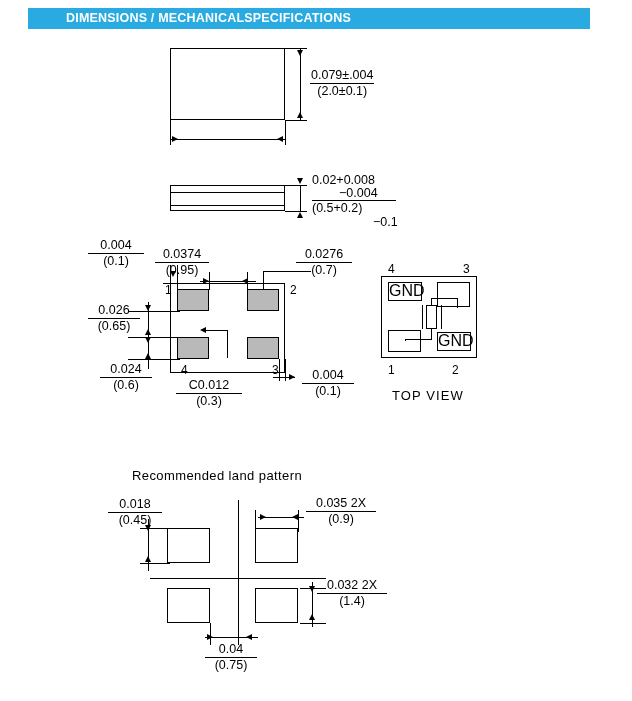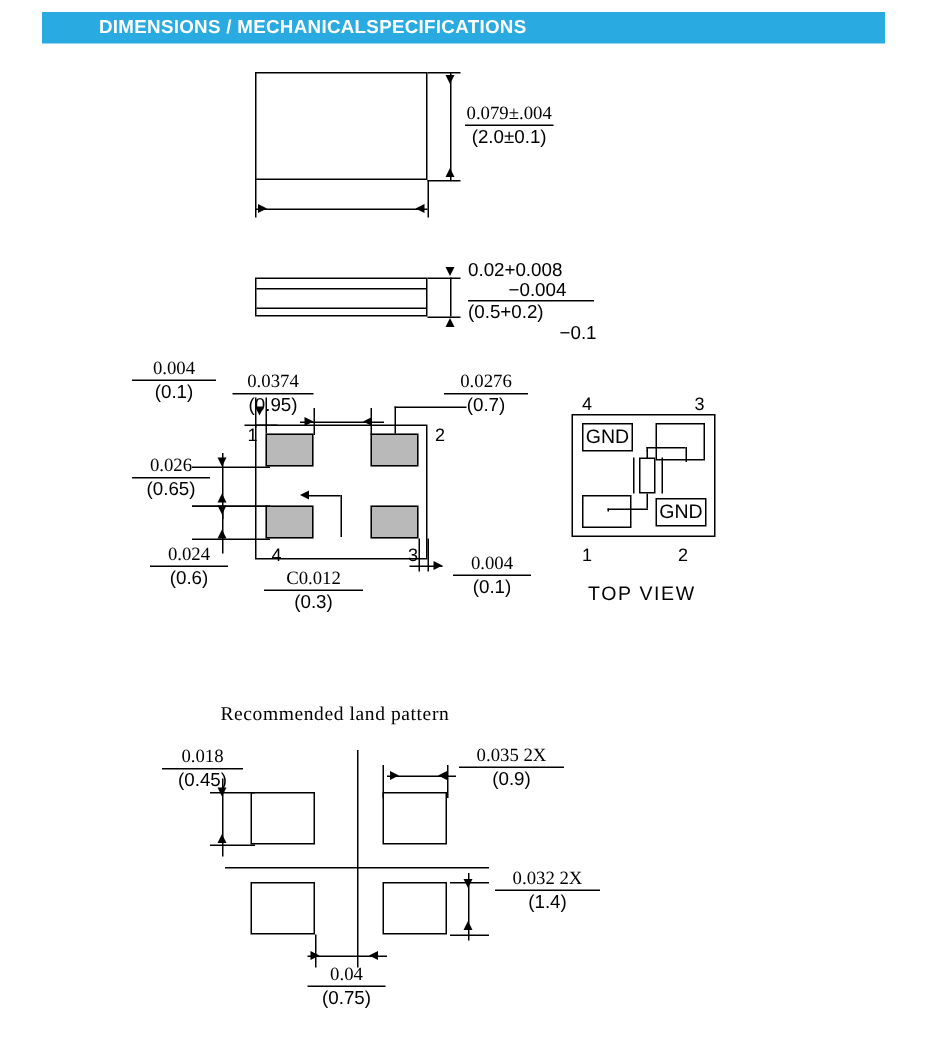--- a/index.html
+++ b/index.html
@@ -75,21 +75,20 @@
     font-family: "Liberation Sans", sans-serif;
     font-size: 12.5px;
     line-height: 15px;
     white-space: nowrap;
     text-align: center;
   }
   .dim .top {
     border-bottom: 1.1px solid #000;
     padding: 0 1px 0px 1px;
     display: block;
-    font-family: Liberation Serif, serif;
   }
   .dim .bot {
     display: block;
     padding-top: 0px;
   }
   .plain {
     position: absolute;
     font-size: 12.5px;
     line-height: 15px;
     white-space: nowrap;
@@ -124,21 +123,21 @@
   .tiny-num {
     position: absolute;
     font-size: 12px;
     white-space: nowrap;
   }
   .gndbox {
     position: absolute;
     border: 1.2px solid #000;
     box-sizing: border-box;
     background: #ffffff;
-    font-size: 13px;
+    font-size: 16px;
     text-align: center;
     line-height: 15px;
   }
   .caption {
     position: absolute;
     font-size: 13px;
     letter-spacing: 1.1px;
     white-space: nowrap;
   }
 </style>
@@ -286,21 +285,21 @@
   <div class="hline" style="left:431px; top:298px; width:26px;"></div>
   <div class="vline" style="left:457px; top:298px; height:10px;"></div>
 
   <div class="tiny-num" style="left:388px; top:262px;">4</div>
   <div class="tiny-num" style="left:463px; top:262px;">3</div>
   <div class="tiny-num" style="left:388px; top:363px;">1</div>
   <div class="tiny-num" style="left:452px; top:363px;">2</div>
 
   <div class="caption" style="left:392px; top:388px;">TOP  VIEW</div>
 
-  <div class="caption" style="left:147px; top:468px; letter-spacing:.4px;font-family:Liberation Serif, serif;">Recommended  land  pattern</div>
+  <div class="caption" style="left:132px; top:468px; letter-spacing:.4px;">Recommended  land  pattern</div>
 
   <div class="vline" style="left:238px; top:500px; height:145px;"></div>
   <div class="hline" style="left:150px; top:578px; width:176px;"></div>
 
   <div class="padw" style="left:167px; top:528px; width:43px; height:35px;"></div>
   <div class="padw" style="left:255px; top:528px; width:43px; height:35px;"></div>
   <div class="padw" style="left:167px; top:588px; width:43px; height:35px;"></div>
   <div class="padw" style="left:255px; top:588px; width:43px; height:35px;"></div>
 
   <div class="vline" style="left:148px; top:519px; height:52px;"></div>
@@ -321,21 +320,21 @@
   <div class="dim" style="left:306px; top:496px; width:70px;">
     <span class="top">0.035 2X</span>
     <span class="bot">(0.9)</span>
   </div>
 
   <div class="vline" style="left:312px; top:582px; height:45px;"></div>
   <div class="arrow down" style="left:309px; top:586px;"></div>
   <div class="arrow up" style="left:309px; top:614px;"></div>
   <div class="hline" style="left:300px; top:588px; width:26px;"></div>
   <div class="hline" style="left:300px; top:623px; width:26px;"></div>
-  <div class="dim" style="left:330px; top:578px; width:70px;text-align:center;">
+  <div class="dim" style="left:317px; top:578px; width:70px;text-align:center;">
     <span class="top">0.032 2X</span>
     <span class="bot">(1.4)</span>
   </div>
 
   <div class="hline" style="left:205px; top:637px; width:53px;"></div>
   <div class="arrow right" style="left:207px; top:634px;"></div>
   <div class="arrow left" style="left:246px; top:634px;"></div>
   <div class="vline" style="left:210px; top:623px; height:22px;"></div>
   <div class="dim" style="left:205px; top:642px; width:52px;">
     <span class="top">0.04</span>

